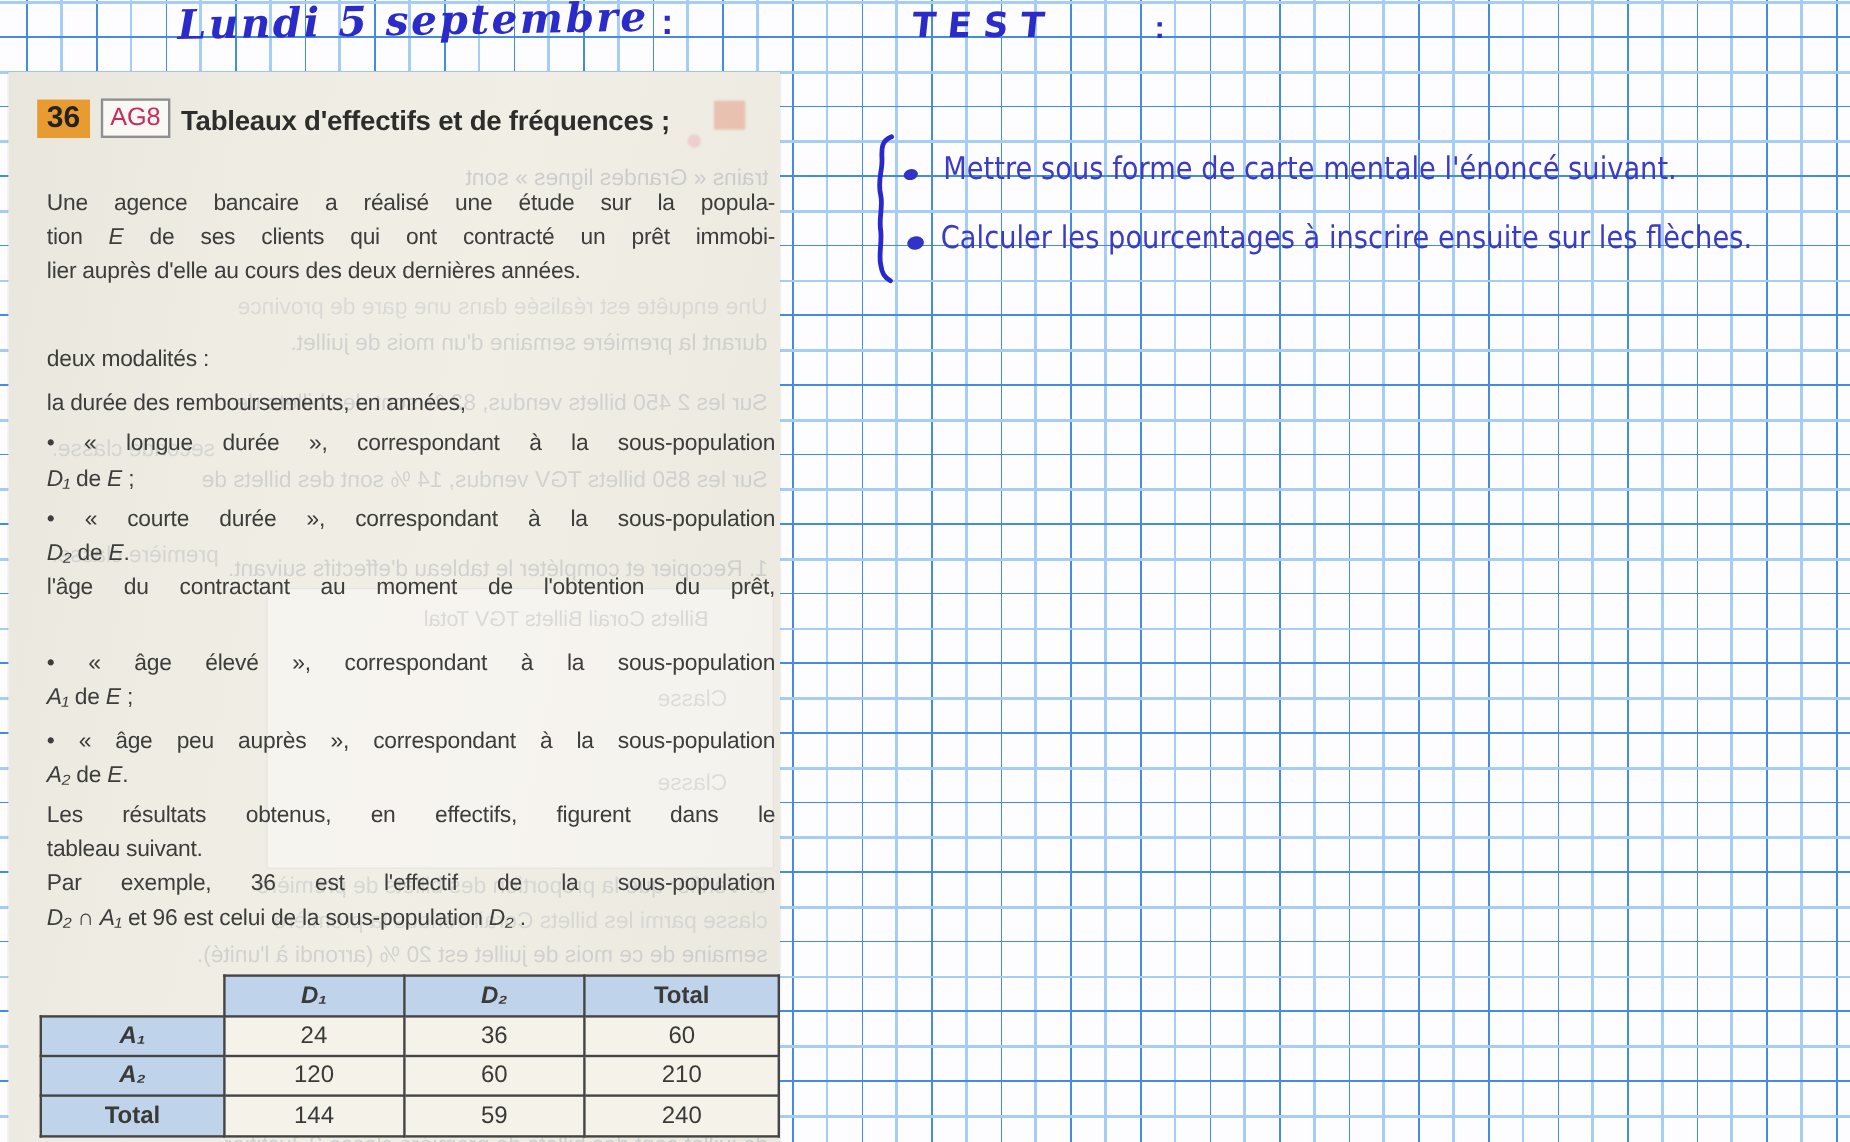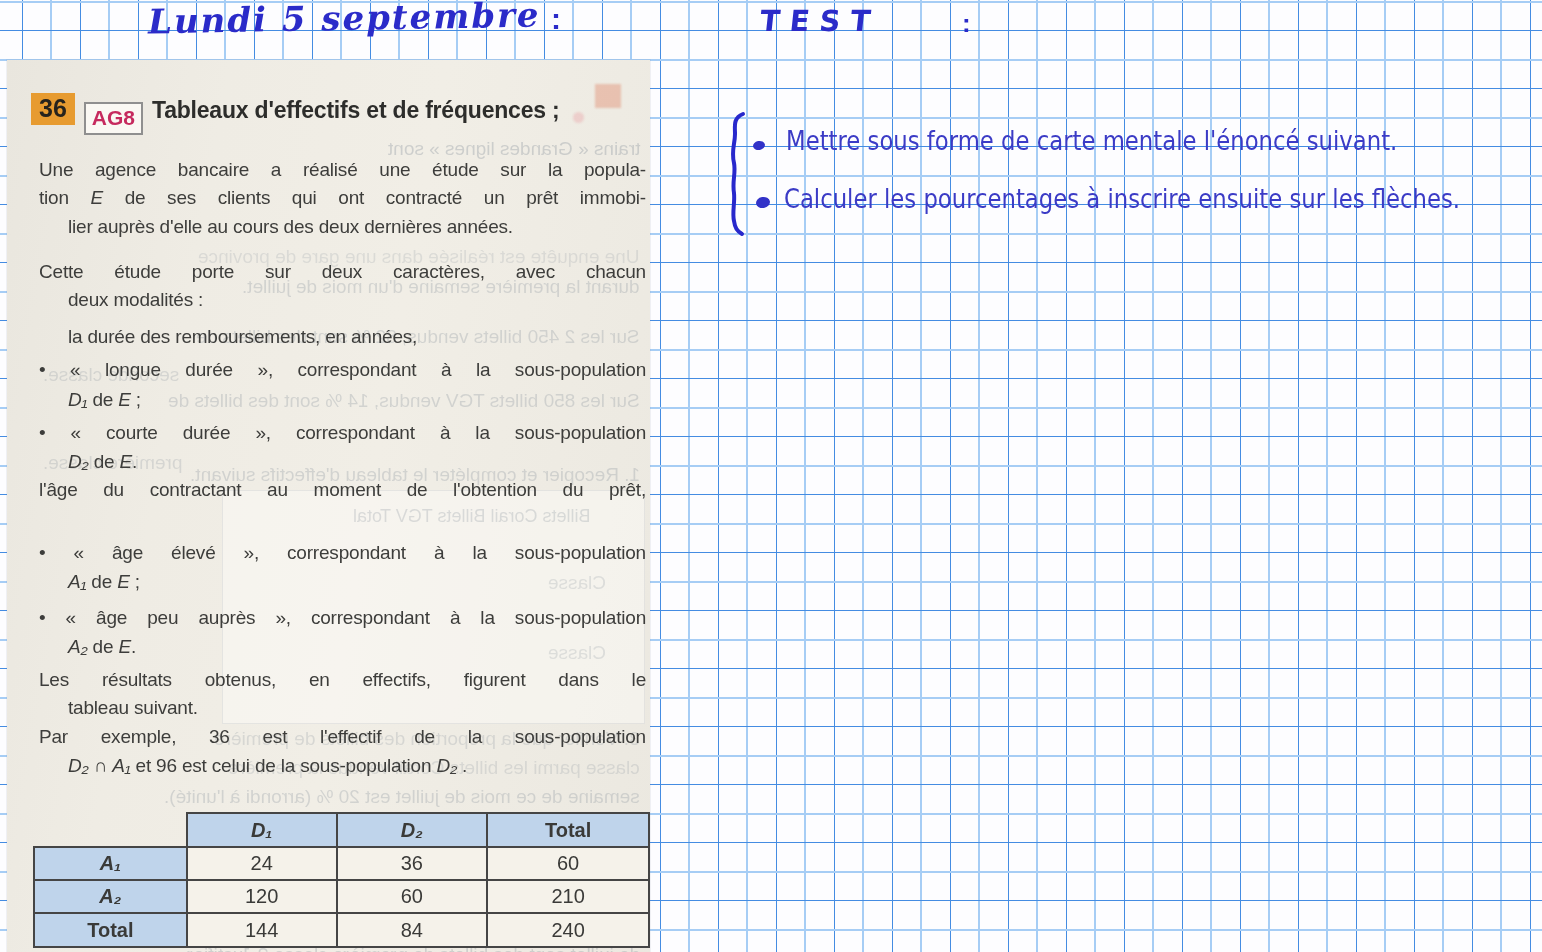--- a/index.html
+++ b/index.html
@@ -29,26 +29,26 @@
   .brace{position:absolute; left:724px; top:111px; width:26px; height:126px;}
   
   .scan{
     position:absolute; left:7px; top:60px; width:643px; height:892px;
     background:linear-gradient(100deg,#e9e6de 0%, #efece4 28%, #f1eee6 55%, #ebe8e0 100%);
     color:#3e3e3c; box-shadow:0 0 0 1px rgba(120,130,150,0.10);
   }
   .scan i{font-style:italic;}
   .x-head{position:absolute; left:24px; top:22px; display:flex; align-items:center; gap:9px;}
   .badge-num{background:#e79b30; color:#26231d; font-weight:bold; font-size:25px; padding:2px 8px 3px 8px; line-height:27px;}
-  .badge-code{background:#faf8f3; border:2px solid #8f8f8f; color:#c62a5e; font-weight:bold; font-size:21px; padding:2px 6px 3px 6px; line-height:24px;margin-top:20px;}
+  .badge-code{background:#faf8f3; border:2px solid #8f8f8f; color:#c62a5e; font-weight:normal; font-size:21px; padding:2px 6px 3px 6px; line-height:24px;}
   .x-title{font-weight:bold; font-size:23px; color:#2d2d2b; letter-spacing:-0.2px; padding-top:4px;}
   .x-title2{position:absolute; left:24px; top:64px; font-weight:bold; font-size:23px; color:#2d2d2b; letter-spacing:-0.2px;}
   .x-line{position:absolute; left:32px; width:607px; font-size:19px; letter-spacing:-0.2px; color:#3d3d3b; white-space:normal;}
   .jl{text-align:justify; text-align-last:justify;}
-  .ll{text-align:left;margin-left:29px;}
+  .ll{text-align:left;}
   
   .bleed{position:absolute; transform:scaleX(-1); color:#7d8894; font-size:19px; white-space:nowrap; filter:blur(0.6px); pointer-events:none;}
   .ghost-box{position:absolute; pointer-events:none;}
   
   .x-table{position:absolute; left:26px; top:752px; border-collapse:collapse; table-layout:fixed;}
   .x-table td{border:2px solid #454545; text-align:center; vertical-align:middle; font-size:20px; color:#3a3a38; height:31px; padding:0;}
   .x-table td.corner{border:none; background:transparent;}
   .x-table td.blue{background:#bfd4eb;}
   .x-table td.cell{background:#f5f2ea;}
   .x-table .var{font-style:italic; font-weight:bold;}
@@ -99,21 +99,20 @@
 
     <div class="x-head">
       <span class="badge-num">36</span>
       <span class="badge-code">AG8</span>
       <span class="x-title">Tableaux d'effectifs et de fréquences ;</span>
     </div>
 
     <div class="x-line jl" style="top:99px;">Une agence bancaire a réalisé une étude sur la popula-</div>
     <div class="x-line jl" style="top:127px;">tion <i>E</i> de ses clients qui ont contracté un prêt immobi-</div>
     <div class="x-line ll" style="top:156px;">lier auprès d'elle au cours des deux dernières années.</div>
-    <div class="x-line jl" style="top:201px;">Cette étude porte sur deux caractères, avec chacun</div>
     <div class="x-line ll" style="top:229px;">deux modalités :</div>
     <div class="x-line ll" style="top:266px;">la durée des remboursements, en années,</div>
     <div class="x-line jl" style="top:299px;">• « longue durée », correspondant à la sous-population</div>
     <div class="x-line ll" style="top:329px;"><i>D₁</i> de <i>E</i> ;</div>
     <div class="x-line jl" style="top:362px;">• « courte durée », correspondant à la sous-population</div>
     <div class="x-line ll" style="top:391px;"><i>D₂</i> de <i>E</i>.</div>
     <div class="x-line jl" style="top:419px;">l'âge du contractant au moment de l'obtention du prêt,</div>
     <div class="x-line jl" style="top:482px;">• « âge élevé », correspondant à la sous-population</div>
     <div class="x-line ll" style="top:511px;"><i>A₁</i> de <i>E</i> ;</div>
     <div class="x-line jl" style="top:547px;">• « âge peu auprès », correspondant à la sous-population</div>
@@ -145,19 +144,19 @@
       </tr>
       <tr style="height:32px;">
         <td class="blue var">A₂</td>
         <td class="cell">120</td>
         <td class="cell">60</td>
         <td class="cell">210</td>
       </tr>
       <tr style="height:34px;">
         <td class="blue bold">Total</td>
         <td class="cell">144</td>
-        <td class="cell">84</td>
+        <td class="cell">59</td>
         <td class="cell">240</td>
       </tr>
     </tbody>
       </table>
   </div>
 </div>
 
 </body></html>

